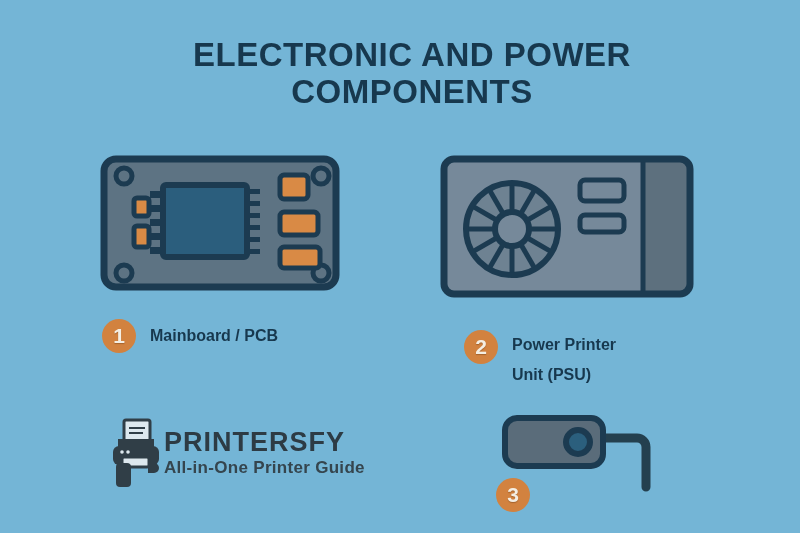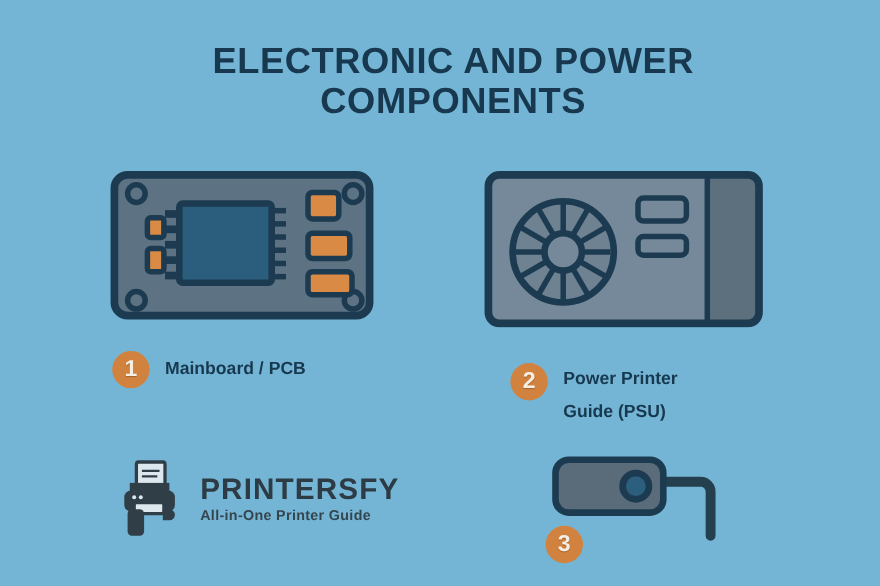--- a/index.html
+++ b/index.html
@@ -28,27 +28,27 @@
     background:#d2823f;color:#f4eee3;
     display:flex;align-items:center;justify-content:center;
     font-size:21px;font-weight:bold;flex:0 0 auto;
     text-shadow:0 1px 1px rgba(60,30,0,.3);
   }
   .item2 .badge{margin-top:0px;}
   .label{
     color:#17384e;font-size:16px;font-weight:bold;line-height:30px;
   }
   .label span{display:block;}
-  .logo{position:absolute;left:110px;top:418px;display:flex;align-items:center;gap:20px;}
+  .logo{position:absolute;left:110px;top:418px;display:flex;align-items:center;gap:2px;}
   .logo-icon{display:block;width:52px;height:70px;}
   .logo-name{
     color:#2d3b44;font-size:27px;font-weight:bold;letter-spacing:1px;line-height:28px;
   }
   .logo-tagline{
-    color:#35454e;font-size:13px;font-weight:600;letter-spacing:.3px;margin-top:2px;
+    color:#35454e;font-size:17px;font-weight:600;letter-spacing:.3px;margin-top:2px;
   }
 </style>
 </head>
 <body>
 
 <div class="canvas">
 
   <h1 class="title">
     <span>ELECTRONIC AND POWER</span>
     <span>COMPONENTS</span>
@@ -126,21 +126,21 @@
       <span>Mainboard / PCB</span>
     </div>
   </div>
 
   <div class="item item2 align-top">
     <div class="badge">
       <span>2</span>
     </div>
     <div class="label">
       <span>Power Printer</span>
-      <span>Guide (PSU)</span>
+      <span>Unit (PSU)</span>
     </div>
   </div>
 
   <div class="item item3">
     <div class="badge">
       <span>3</span>
     </div>
   </div>
 
   <div class="logo">

